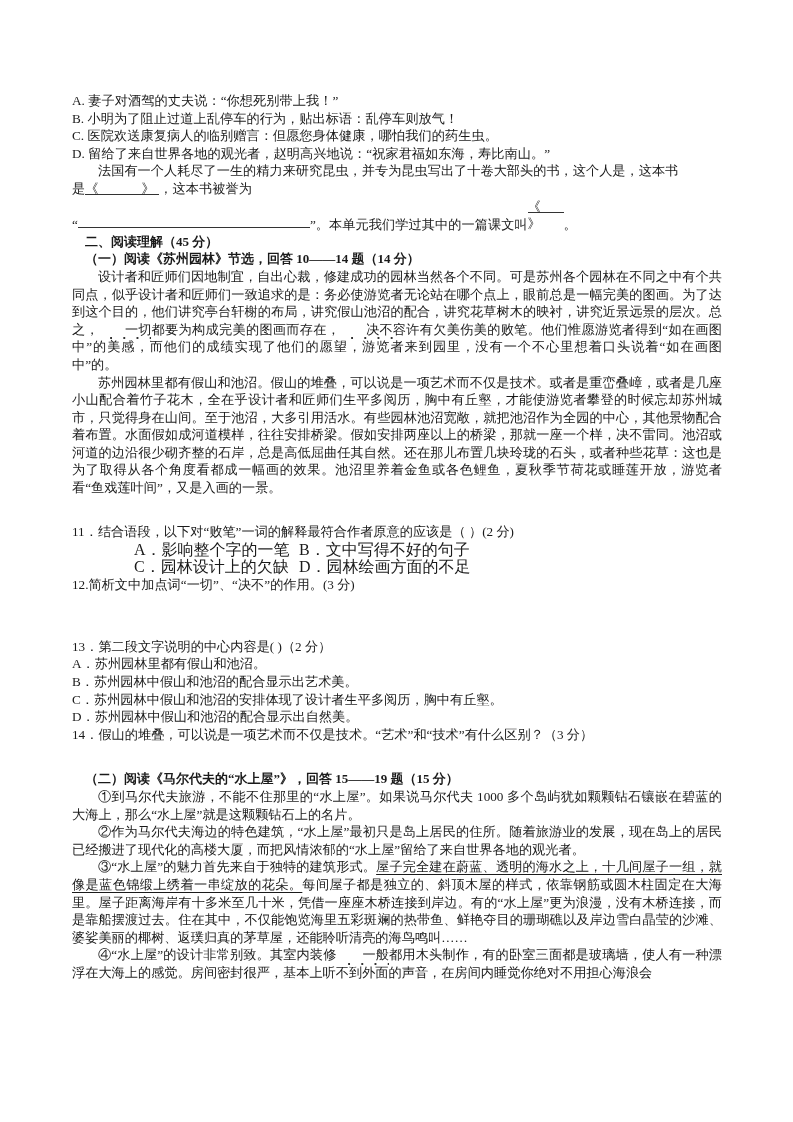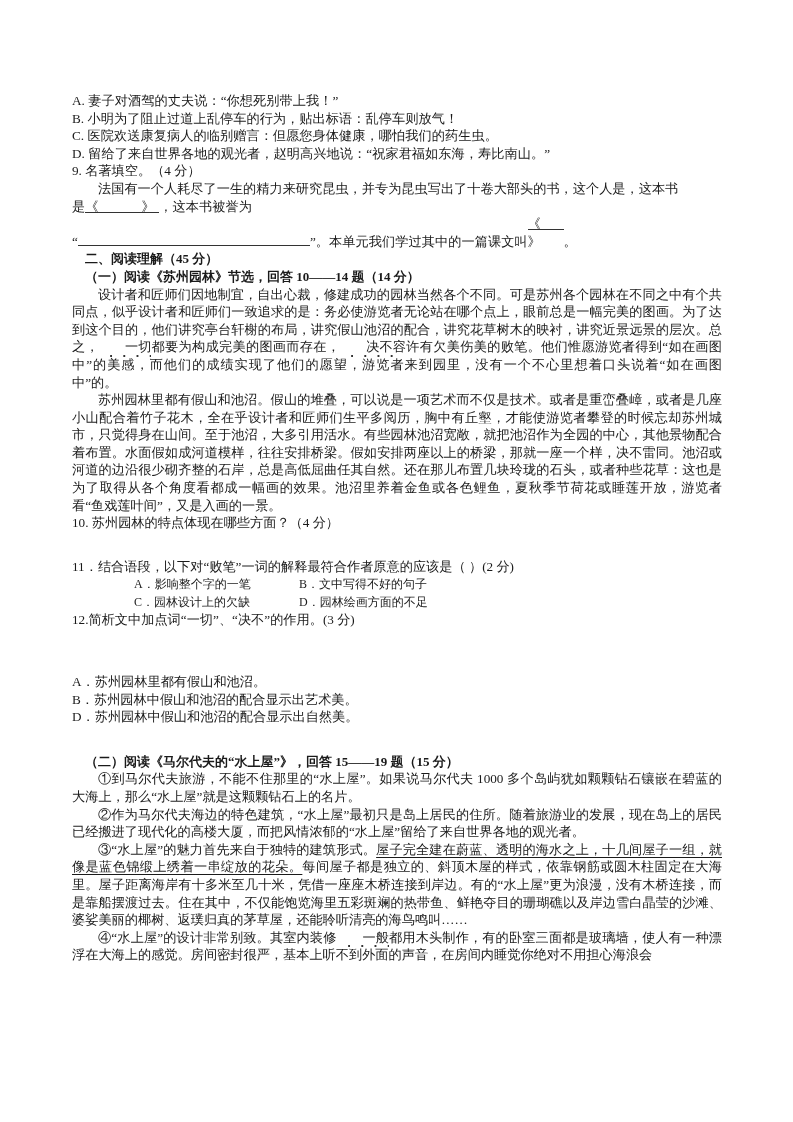--- a/index.html
+++ b/index.html
@@ -39,21 +39,21 @@
   }
   .para {
     font-size: 13.2px;
     line-height: 17.6px;
     text-align: justify;
     text-justify: inter-character;
     text-indent: 26px;
     margin: 0;
   }
   .opt-row {
-    font-size: 12px;
+    font-size: 16px;
     line-height: 17.6px;
     margin: 0;
     padding-left: 62px;
   }
   .opt-row .opt-a { display: inline-block; width: 165px; }
   .hd {
     font-size: 13px;
     line-height: 17.6px;
     font-weight: bold;
     margin: 0;
@@ -109,44 +109,45 @@
 <body>
 
 <div id="page">
   <div id="content">
 
     <div class="line">A. 妻子对酒驾的丈夫说：“你想死别带上我！”</div>
     <div class="line">B. 小明为了阻止过道上乱停车的行为，贴出标语：乱停车则放气！</div>
     <div class="line">C. 医院欢送康复病人的临别赠言：但愿您身体健康，哪怕我们的药生虫。</div>
     <div class="line">D. 留给了来自世界各地的观光者，赵明高兴地说：“祝家君福如东海，寿比南山。”</div>
 
-    <div class="q">9. 名著填空。（4 分）</div>
     <div class="para"><span>法国有一个人耗尽了一生的精力来研究昆虫，并专为昆虫写出了十卷大部头的书，这个人是，这本书</span></div>
     <div class="line"><span>是</span><span class="fill w-med"><span class="bk">《</span><span style="display:inline-block;width:44px"></span><span class="bk">》</span></span><span>，这本书被誉为</span></div>
     <div class="line"><span>“</span><span class="fill w-long"></span><span>”。本单元我们学过其中的一篇课文叫</span><span class="fill w-sm"><span class="bk">《</span><span style="display:inline-block;width:14px"></span><span class="bk">》</span></span><span>。</span></div>
 
     <div class="hd">二、阅读理解（45 分）</div>
     <div class="hd">（一）阅读《苏州园林》节选，回答 10——14 题（14 分）</div>
 
     <div class="para"><span>设计者和匠师们因地制宜，自出心裁，修建成功的园林当然各个不同。可是苏州各个园林在不同之中有个共同点，似乎设计者和匠师们一致追求的是：务必使游览者无论站在哪个点上，眼前总是一幅完美的图画。为了达到这个目的，他们讲究亭台轩榭的布局，讲究假山池沼的配合，讲究花草树木的映衬，讲究近景远景的层次。总之，</span><span class="dotted">一切</span><span>都要为构成完美的图画而存在，</span><span class="dotted">决不</span><span>容许有欠美伤美的败笔。他们惟愿游览者得到“如在画图中”的美感，而他们的成绩实现了他们的愿望，游览者来到园里，没有一个不心里想着口头说着“如在画图中”的。</span></div>
     <div class="para">苏州园林里都有假山和池沼。假山的堆叠，可以说是一项艺术而不仅是技术。或者是重峦叠嶂，或者是几座小山配合着竹子花木，全在乎设计者和匠师们生平多阅历，胸中有丘壑，才能使游览者攀登的时候忘却苏州城市，只觉得身在山间。至于池沼，大多引用活水。有些园林池沼宽敞，就把池沼作为全园的中心，其他景物配合着布置。水面假如成河道模样，往往安排桥梁。假如安排两座以上的桥梁，那就一座一个样，决不雷同。池沼或河道的边沿很少砌齐整的石岸，总是高低屈曲任其自然。还在那儿布置几块玲珑的石头，或者种些花草：这也是为了取得从各个角度看都成一幅画的效果。池沼里养着金鱼或各色鲤鱼，夏秋季节荷花或睡莲开放，游览者看“鱼戏莲叶间”，又是入画的一景。</div>
 
-    <div class="q">10. 苏州园林的特点体现在哪些方面？（4 分）</div>
     <span class="blank-space"></span>
     <span class="gap-sm"></span>
     <div class="q">11．结合语段，以下对“败笔”一词的解释最符合作者原意的应该是（    ）(2 分)</div>
     <div class="opt-row"><span class="opt-a">A．影响整个字的一笔</span><span>B．文中写得不好的句子</span></div>
     <div class="opt-row"><span class="opt-a">C．园林设计上的欠缺</span><span>D．园林绘画方面的不足</span></div>
     <div class="q">12.简析文中加点词“一切”、“决不”的作用。(3 分)</div>
     <span class="blank-space"></span>
     <span class="blank-space"></span>
     <span class="gap-sm"></span>
+    <div class="q">13．第二段文字说明的中心内容是(        )（2 分）</div>
     <div class="q">A．苏州园林里都有假山和池沼。</div>
     <div class="q">B．苏州园林中假山和池沼的配合显示出艺术美。</div>
+    <div class="q">C．苏州园林中假山和池沼的安排体现了设计者生平多阅历，胸中有丘壑。</div>
     <div class="q">D．苏州园林中假山和池沼的配合显示出自然美。</div>
+    <div class="q">14．假山的堆叠，可以说是一项艺术而不仅是技术。“艺术”和“技术”有什么区别？（3 分）</div>
 
     <span class="gap-lg"></span>
 
     <div class="hd">（二）阅读《马尔代夫的“水上屋”》，回答 15——19 题（15 分）</div>
     <div class="para">①到马尔代夫旅游，不能不住那里的“水上屋”。如果说马尔代夫 1000 多个岛屿犹如颗颗钻石镶嵌在碧蓝的大海上，那么“水上屋”就是这颗颗钻石上的名片。</div>
     <div class="para">②作为马尔代夫海边的特色建筑，“水上屋”最初只是岛上居民的住所。随着旅游业的发展，现在岛上的居民已经搬进了现代化的高楼大厦，而把风情浓郁的“水上屋”留给了来自世界各地的观光者。</div>
     <div class="para"><span>③“水上屋”的魅力首先来自于独特的建筑形式。</span><span class="uline">屋子完全建在蔚蓝、透明的海水之上，十几间屋子一组，就像是蓝色锦缎上绣着一串绽放的花朵。</span><span>每间屋子都是独立的、斜顶木屋的样式，依靠钢筋或圆木柱固定在大海里。屋子距离海岸有十多米至几十米，凭借一座座木桥连接到岸边。有的“水上屋”更为浪漫，没有木桥连接，而是靠船摆渡过去。住在其中，不仅能饱览海里五彩斑斓的热带鱼、鲜艳夺目的珊瑚礁以及岸边雪白晶莹的沙滩、婆娑美丽的椰树、返璞归真的茅草屋，还能聆听清亮的海鸟鸣叫……</span></div>
     <div class="para"><span>④“水上屋”的设计非常别致。其室内装修</span><span class="dotted">一般</span><span>都用木头制作，有的卧室三面都是玻璃墙，使人有一种漂浮在大海上的感觉。房间密封很严，基本上听不到外面的声音，在房间内睡觉你绝对不用担心海浪会</span></div>
 
   </div>

